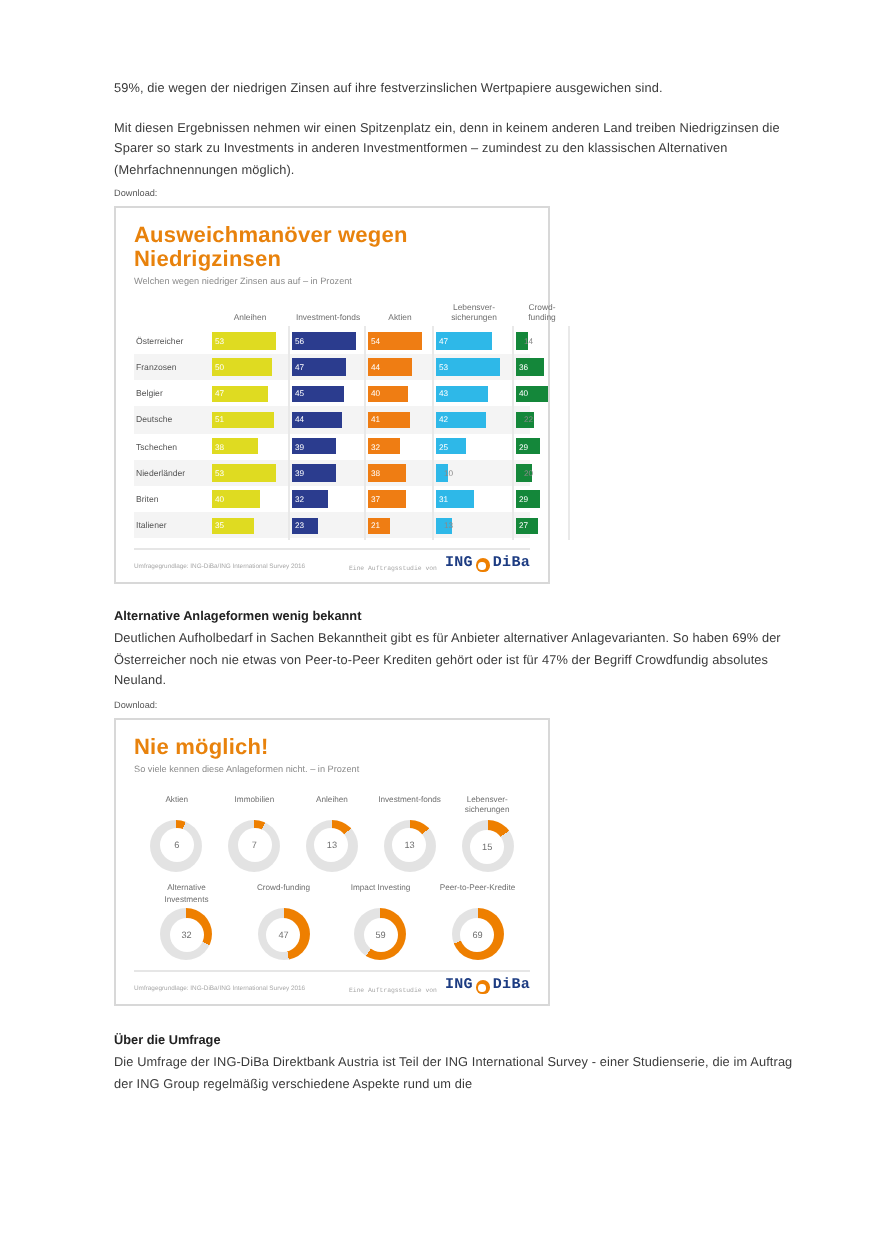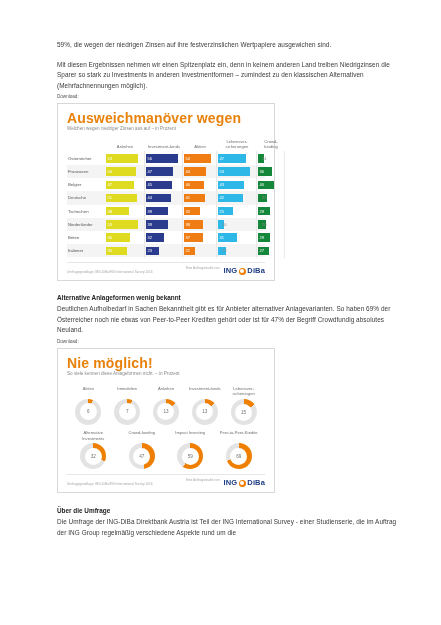--- a/index.html
+++ b/index.html
@@ -58,21 +58,21 @@
   .info-card {
     width: 218px;
     background: #ffffff;
     border: 1px solid #d8d8d8;
     padding: 9px 9px 5px 9px;
     position: relative;
   }
   .ig-title {
     color: #e8820c;
     font-weight: bold;
-    font-size: 14px;
+    font-size: 11px;
     line-height: 11px;
     letter-spacing: 0.01em;
     margin: 0 0 1px 0;
   }
   .ig-sub {
     color: #8a8a8a;
     font-size: 4.6px;
     line-height: 8px;
     margin: 0 0 6px 0;
   }
@@ -115,21 +115,21 @@
     top: 0.5px;
   }
   .logo-lion::after {
     content: "";
     position: absolute;
     left: 1.6px; top: 1.6px;
     width: 3.8px; height: 3.8px;
     background: #ffffff;
     border-radius: 50%;
   }
-  .footer-right { display: flex; align-items: flex-start; }
+  .footer-right { display: flex; align-items: flex-end; font-family: Liberation Mono, monospace; }
 
   
   .matrix { width: 100%; }
   .mx-head {
     display: flex;
     align-items: flex-end;
     padding-bottom: 2px;
   }
   .mx-head .lbl-col { width: 38px; flex: none; }
   .mx-head .hcell {
@@ -244,20 +244,21 @@
 <div class="page">
   <div class="content">
 
     <p class="para">59%, die wegen der niedrigen Zinsen auf ihre  festverzinslichen Wertpapiere ausgewichen sind.</p>
 
     <p class="para tight">Mit diesen Ergebnissen nehmen wir einen Spitzenplatz ein, denn in keinem anderen Land treiben Niedrigzinsen die Sparer so stark zu Investments in anderen Investmentformen – zumindest zu den klassischen Alternativen (Mehrfachnennungen möglich).</p>
     <div class="download">Download:</div>
 
     <div class="info-card">
       <div class="ig-title">Ausweichmanöver wegen</div>
+      <div class="ig-title">Niedrigzinsen</div>
       <div class="ig-sub">Welchen wegen niedriger Zinsen aus auf – in Prozent</div>
 
       <div class="matrix">
         <div class="mx-head">
           <div class="lbl-col"></div>
           <div class="hcell c0">Anleihen</div>
           <div class="hcell c1">Investment-fonds</div>
           <div class="hcell c2">Aktien</div>
           <div class="hcell c3">Lebensver-sicherungen</div>
           <div class="hcell c4">Crowd-funding</div>

